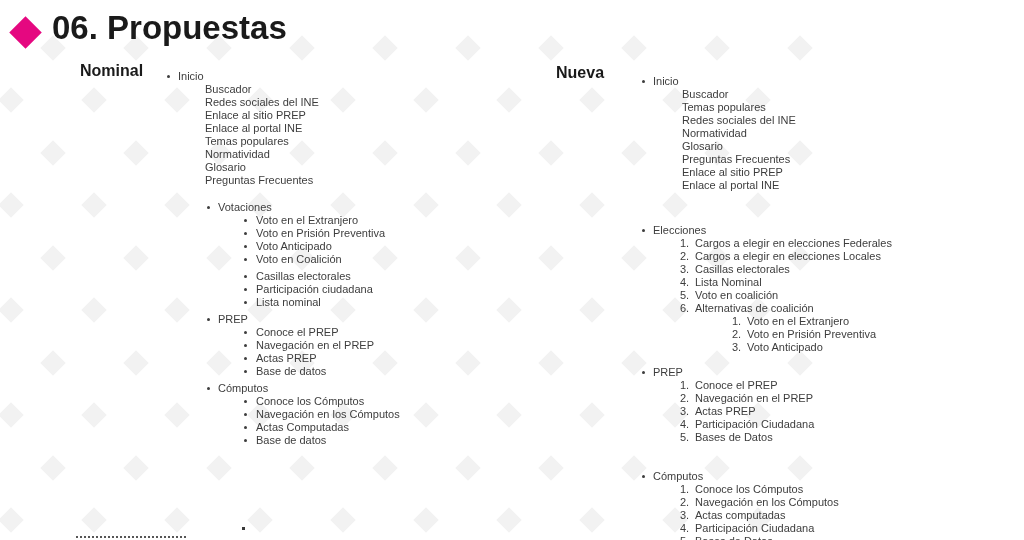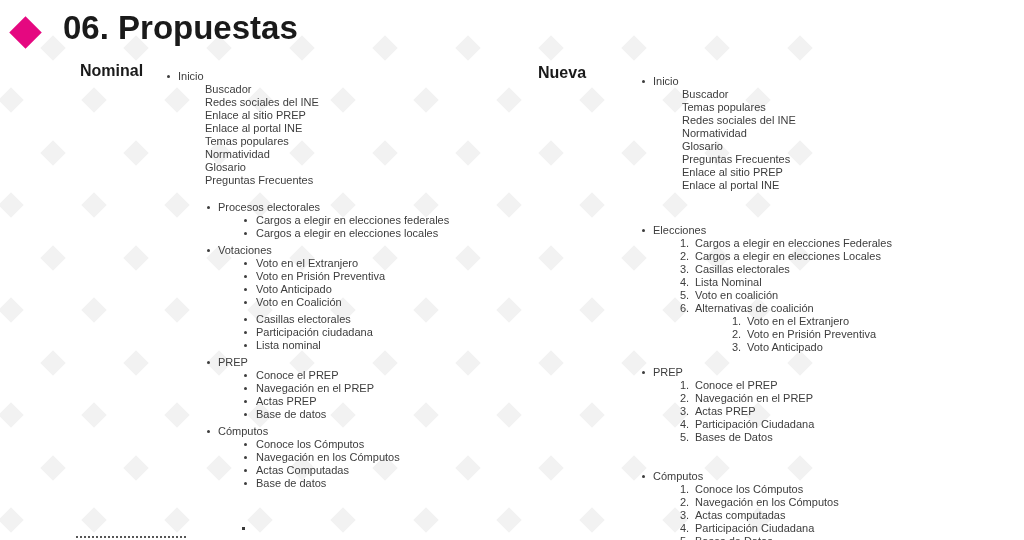--- a/index.html
+++ b/index.html
@@ -18,30 +18,30 @@
   .bg-diamond{
     position:absolute;width:18px;height:18px;background:var(--diamond);
     transform:rotate(45deg);
   }
   
   .title-diamond{
     position:absolute;left:14px;top:21px;width:23px;height:23px;
     background:var(--accent);transform:rotate(45deg);
   }
   .slide-title{
-    position:absolute;left:63px;top:9px;font-size:33px;font-weight:bold;
+    position:absolute;left:52px;top:9px;font-size:33px;font-weight:bold;
     color:var(--heading);white-space:nowrap;
   }
   
   .col-heading{
     position:absolute;font-size:16px;font-weight:bold;color:var(--heading);
     white-space:nowrap;
   }
   .col-heading.actual{left:80px;top:62px;}
-  .col-heading.nueva{left:538px;top:64px;}
+  .col-heading.nueva{left:556px;top:64px;}
   
   .list-col{position:absolute;width:370px;}
   .col-actual{left:160px;top:70px;}
   .col-nueva{left:635px;top:75px;}
   .row{
     position:relative;font-size:11px;line-height:13px;color:var(--text);
     white-space:nowrap;
   }
   .dot{
     position:absolute;top:5px;width:3px;height:3px;border-radius:50%;
@@ -198,25 +198,20 @@
         <div class="row child-plain">Buscador</div>
         <div class="row child-plain">Redes sociales del INE</div>
         <div class="row child-plain">Enlace al sitio PREP</div>
         <div class="row child-plain">Enlace al portal INE</div>
         <div class="row child-plain">Temas populares</div>
         <div class="row child-plain">Normatividad</div>
         <div class="row child-plain">Glosario</div>
         <div class="row child-plain">Preguntas Frecuentes</div>
       </div>
       <div class="section">
-        <div class="row lab-deep"><span class="dot"></span><span>Procesos electorales</span></div>
-        <div class="row child-bullet"><span class="dot"></span><span>Cargos a elegir en elecciones federales</span></div>
-        <div class="row child-bullet"><span class="dot"></span><span>Cargos a elegir en elecciones locales</span></div>
-      </div>
-      <div class="section">
         <div class="row lab-deep"><span class="dot"></span><span>Votaciones</span></div>
         <div class="row child-bullet"><span class="dot"></span><span>Voto en el Extranjero</span></div>
         <div class="row child-bullet"><span class="dot"></span><span>Voto en Prisión Preventiva</span></div>
         <div class="row child-bullet"><span class="dot"></span><span>Voto Anticipado</span></div>
         <div class="row child-bullet"><span class="dot"></span><span>Voto en Coalición</span></div>
       </div>
       <div class="section">
         <div class="row child-bullet"><span class="dot"></span><span>Casillas electorales</span></div>
         <div class="row child-bullet"><span class="dot"></span><span>Participación ciudadana</span></div>
         <div class="row child-bullet"><span class="dot"></span><span>Lista nominal</span></div>

